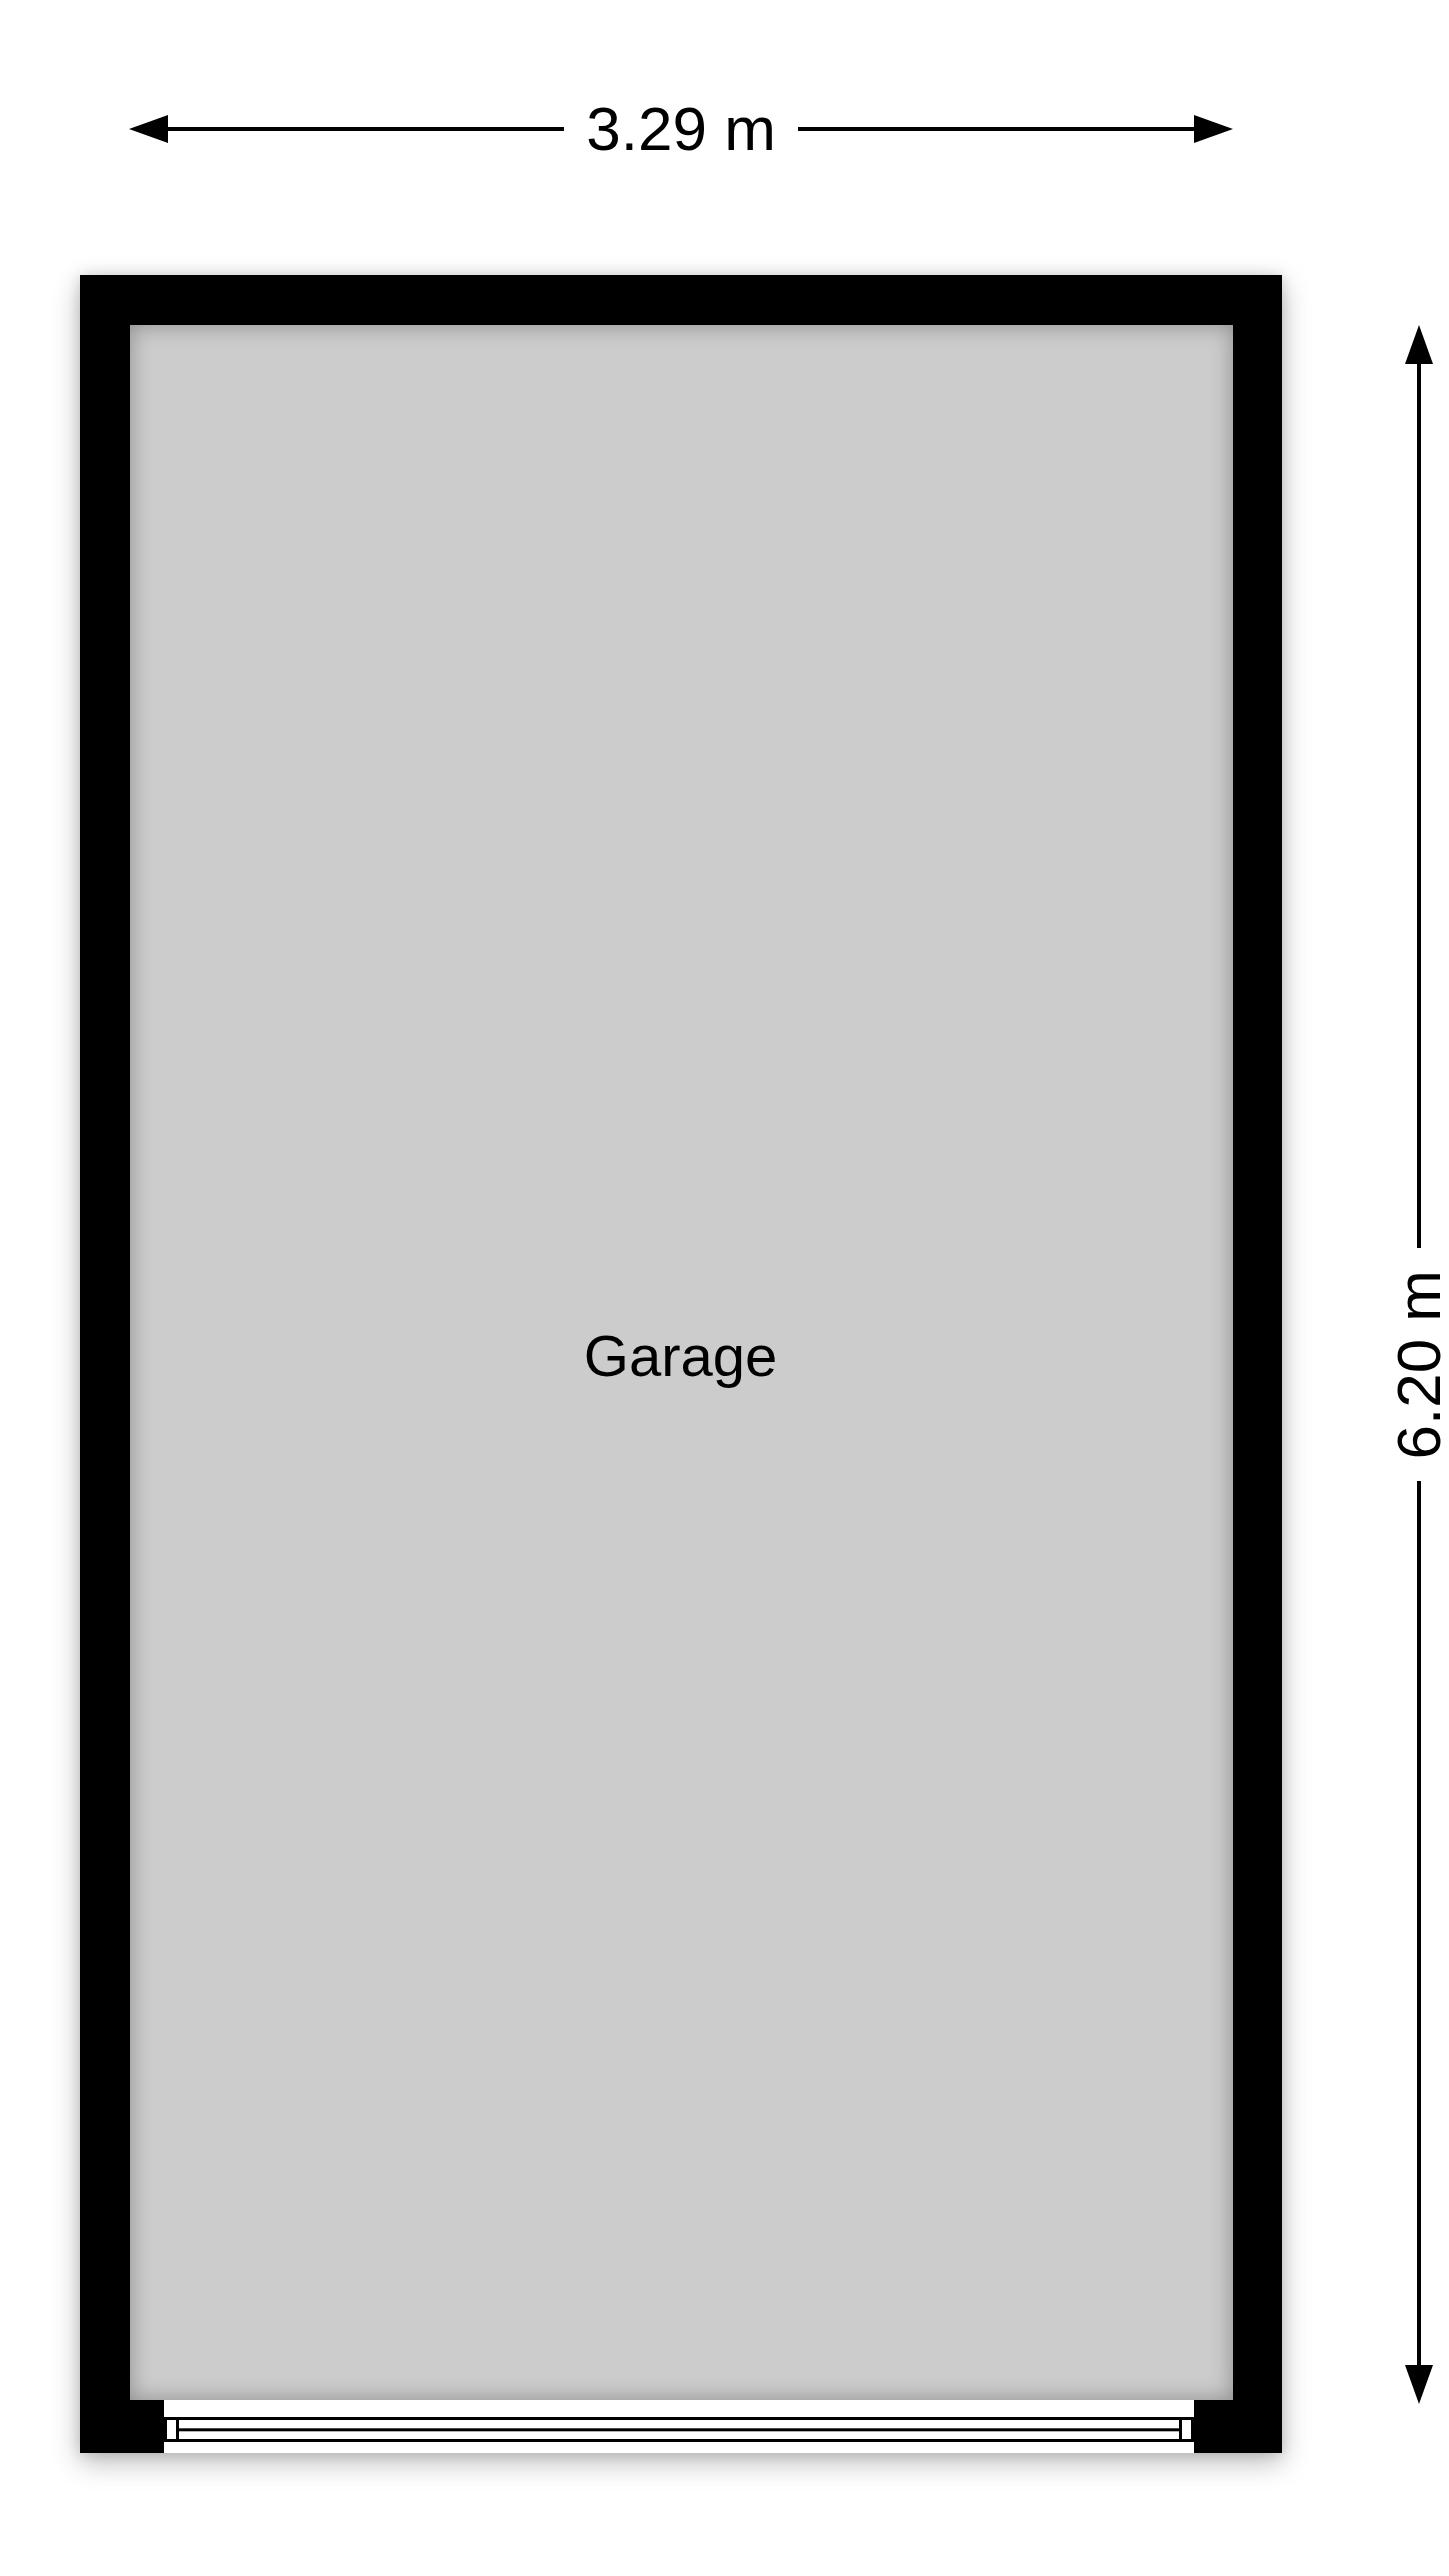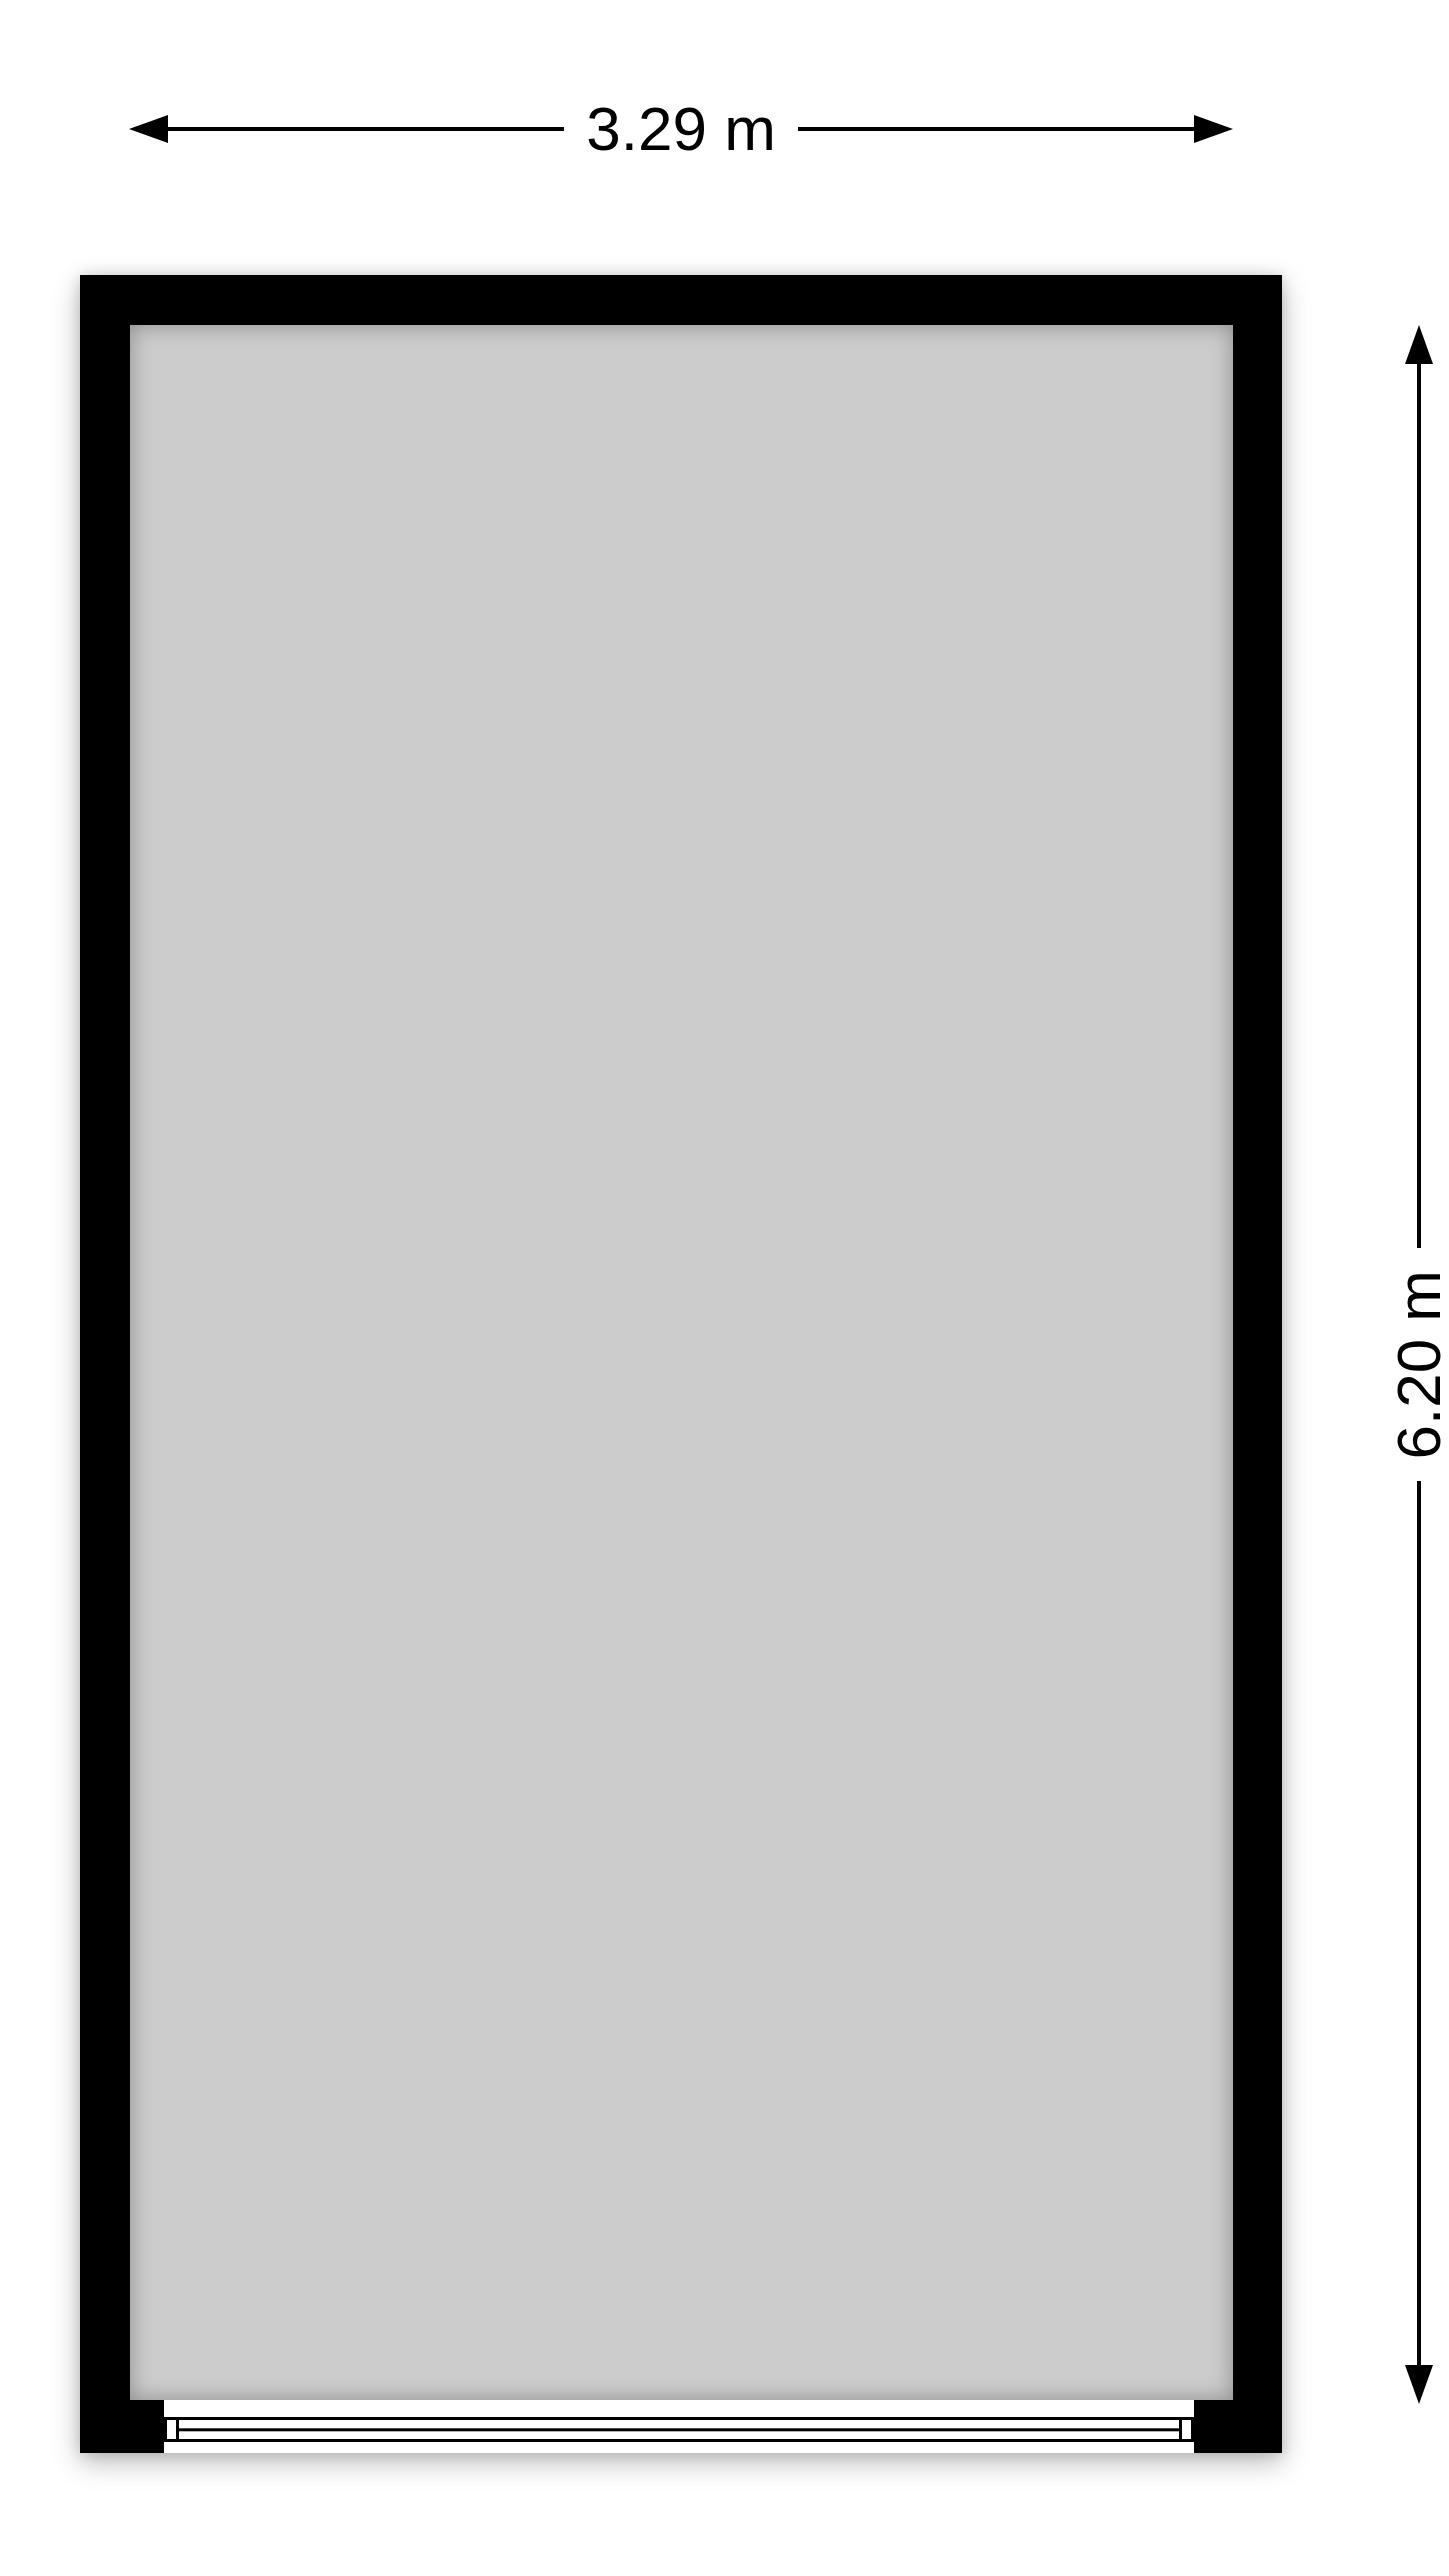--- a/index.html
+++ b/index.html
@@ -98,20 +98,21 @@
     <div class="floor"></div>
 
     <div class="door">
       <span class="door-end door-end-l"></span>
       <span class="door-mid"></span>
       <span class="door-end door-end-r"></span>
     </div>
   </div>
 
   <div class="room-label">
+    <div>Garage</div>
   </div>
 
   <div class="vdim">
     <span class="arr arr-up"></span>
     <span class="vline"></span>
     <span class="vlabel">6.20 m</span>
     <span class="vline"></span>
     <span class="arr arr-down"></span>
   </div>
 

